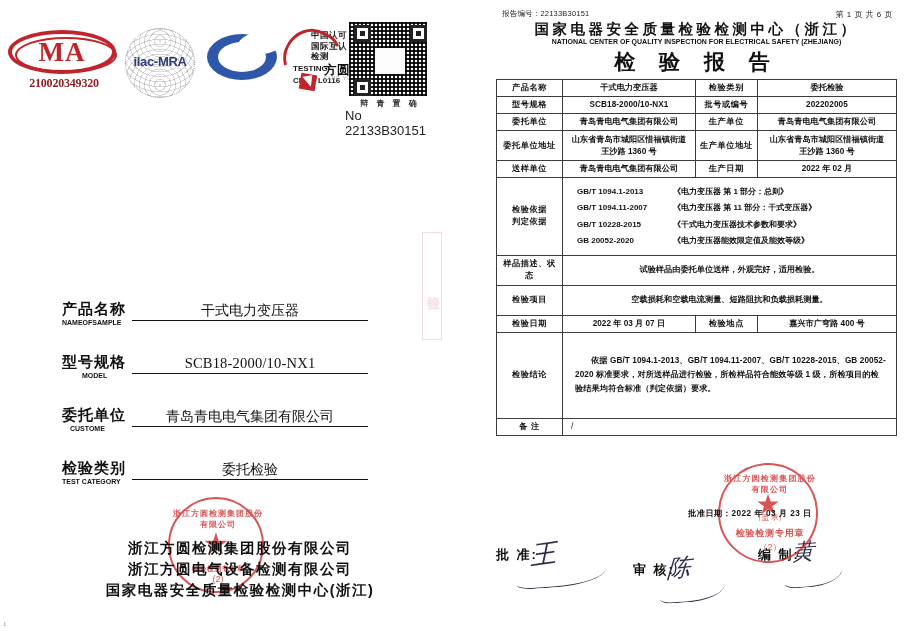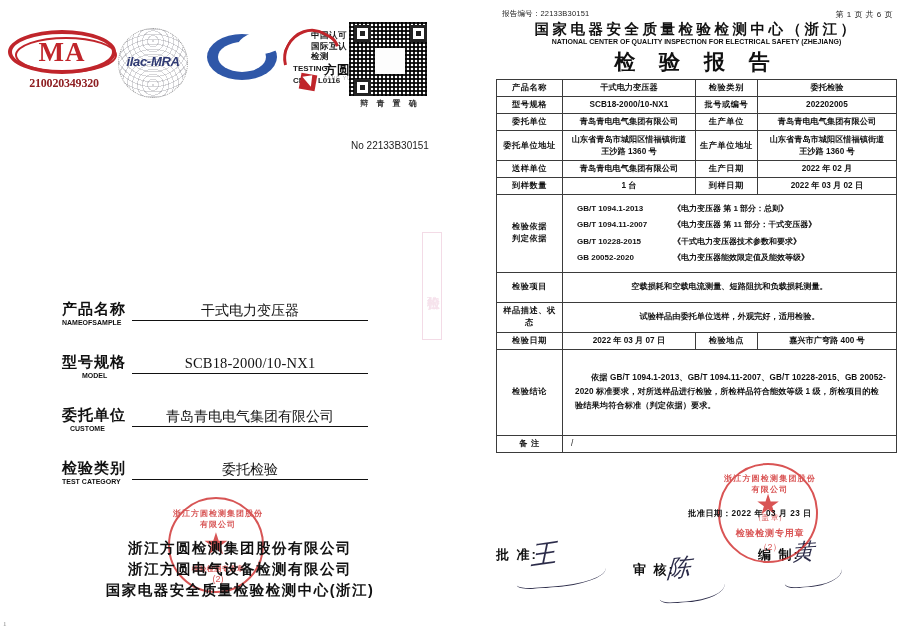--- a/index.html
+++ b/index.html
@@ -52,21 +52,21 @@
     font-family:"Liberation Serif",serif; font-weight:bold;
     font-size:27px; letter-spacing:1px; color:#c0252b; line-height:36px;
   }
   .cma-num {
     position:absolute; left:-5px; top:46px; width:122px; text-align:center;
     font-family:"Liberation Serif",serif; font-weight:bold;
     font-size:12px; color:#8e1f22; letter-spacing:-0.2px;
   }
 
   
-  .ilac { left:114px; top:8px; width:78px; height:76px;font-style:italic; }
+  .ilac { left:121px; top:8px; width:78px; height:76px; }
   .ilac-circ {
     position:absolute; left:4px; top:2px; width:70px; height:70px;
     border-radius:50%; border:1px dotted #9a9a9a;
     background:
       repeating-radial-gradient(circle at 50% 18%, rgba(120,120,130,0.30) 0 1px, rgba(0,0,0,0) 1px 5px),
       repeating-radial-gradient(circle at 50% 82%, rgba(120,120,130,0.30) 0 1px, rgba(0,0,0,0) 1px 5px);
   }
   .ilac-txt {
     position:absolute; left:0; top:28px; width:78px; text-align:center;
     font-family:"Liberation Sans",sans-serif; font-weight:bold;
@@ -151,23 +151,23 @@
   .qr-fp:after { content:""; position:absolute; left:3px; top:3px; width:5px; height:5px; background:#222; }
   .qr-fp.tl { left:5px; top:3px; }
   .qr-fp.tr { left:61px; top:3px; }
   .qr-fp.bl { left:5px; top:57px; }
   .qr-cn {
     position:absolute; left:0; top:78px; width:90px; text-align:center;
     font-family:"Liberation Sans",sans-serif; font-weight:bold;
     font-size:8px; color:#333; letter-spacing:3px;
   }
   .qr-no {
-    position:absolute; left:0; top:88px; width:90px; text-align:center;
+    position:absolute; left:0; top:88px; width:90px; 
     font-family:"Liberation Sans",sans-serif;
-    font-size:10px; color:#222;margin-top:32px;
+    font-size:13px; color:#222;
   }
 
   
   .cover-title {
     position:absolute; left:40px; top:200px; width:400px;
     font-family:"Liberation Sans",sans-serif; font-weight:bold;
     font-size:32px; letter-spacing:2px; color:#111;
     text-align:left;
   }
 
@@ -488,26 +488,20 @@
 王沙路 1360 号</td>
         <td class="lbl2 tall">生产单位地址</td>
         <td class="val tall" style="white-space:pre-line">山东省青岛市城阳区惜福镇街道
 王沙路 1360 号</td>
       </tr>
       <tr>
         <td class="lbl">送样单位</td>
         <td class="val">青岛青电电气集团有限公司</td>
         <td class="lbl2">生产日期</td>
         <td class="val">2022 年 02 月</td>
-      </tr>
-      <tr>
-        <td class="lbl">到样数量</td>
-        <td class="val">1 台</td>
-        <td class="lbl2">到样日期</td>
-        <td class="val">2022 年 03 月 02 日</td>
       </tr>
 
       <tr>
         <td class="lbl lbl-mid">
           <div>检验依据</div>
           <div>判定依据</div>
         </td>
         <td class="std-cell" colspan="3">
           <div class="std-row">
             <span class="std-code">GB/T 1094.1-2013</span>
@@ -522,27 +516,27 @@
             <span class="std-name">《干式电力变压器技术参数和要求》</span>
           </div>
           <div class="std-row">
             <span class="std-code">GB 20052-2020</span>
             <span class="std-name">《电力变压器能效限定值及能效等级》</span>
           </div>
         </td>
       </tr>
 
       <tr>
+        <td class="lbl tall">样品描述、状态</td>
+        <td class="val tall" colspan="3">试验样品由委托单位送样，外观完好，适用检验。</td>
+      </tr>
+
+      <tr>
         <td class="lbl tall">检验项目</td>
         <td class="val tall" colspan="3">空载损耗和空载电流测量、短路阻抗和负载损耗测量。</td>
-      </tr>
-
-      <tr>
-        <td class="lbl tall">样品描述、状态</td>
-        <td class="val tall" colspan="3">试验样品由委托单位送样，外观完好，适用检验。</td>
       </tr>
 
       <tr>
         <td class="lbl">检验日期</td>
         <td class="val">2022 年 03 月 07 日</td>
         <td class="lbl2">检验地点</td>
         <td class="val">嘉兴市广穹路 400 号</td>
       </tr>
 
       <tr>

